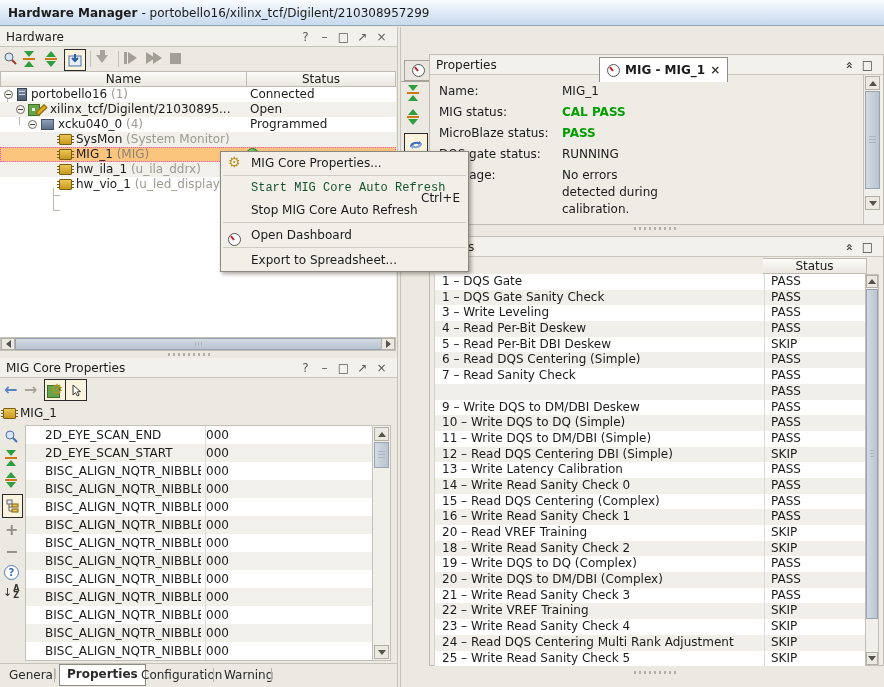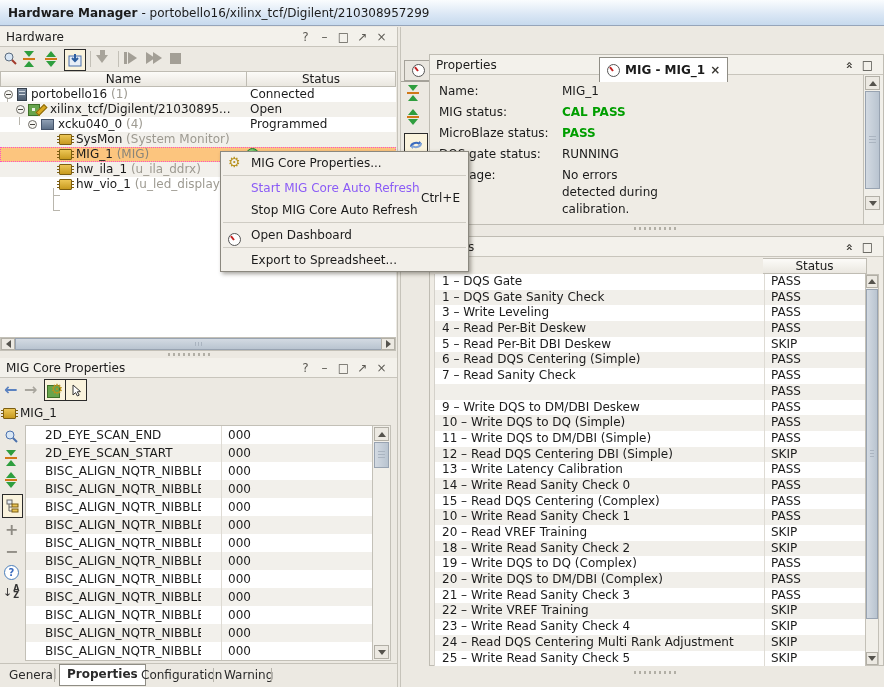--- a/index.html
+++ b/index.html
@@ -105,33 +105,33 @@
   
   .cal-row{height:15.7px;line-height:15.7px;position:relative;background:#fff;}
   div.cal-row:nth-of-type(even){background:#f1efea;}
   .cal-row .stg{position:absolute;left:7px;white-space:nowrap;}
   .cal-row .res{position:absolute;left:329px;padding-left:6px;border-left:1px solid #dedbd4;right:0;top:0;bottom:0;}
 
   
   .prow{height:18px;line-height:18px;position:relative;background:#fff;}
   div.prow:nth-of-type(even){background:#f2f0eb;}
   .prow .pn{position:absolute;left:19px;width:156px;white-space:nowrap;overflow:hidden;}
-  .prow .pv{position:absolute;left:179px;padding-left:6px;border-left:1px solid #dedbd4;top:0;bottom:0;right:0;margin-left:16px;}
+  .prow .pv{position:absolute;left:179px;padding-left:0;border-left:1px solid #dedbd4;top:0;bottom:0;right:0;}
 
   
   .btab{position:absolute;top:666px;height:19px;line-height:19px;padding:0 7px;color:#2a2a2a;}
   .btab.active{background:#fff;border:1px solid #8f8d85;font-weight:bold;top:664px;height:20px;}
   .bsep{position:absolute;top:668px;width:1px;height:14px;background:#b5b2a9;}
 
   
   .menu{position:absolute;left:220px;top:151px;width:249px;background:#f2efe9;border:1px solid #8b887f;
     box-shadow:2px 2px 4px rgba(60,55,45,.45);z-index:50;box-sizing:border-box;}
   .mi{position:relative;height:22px;line-height:22px;padding-left:30px;white-space:nowrap;}
   .mi .sc{position:absolute;right:8px;margin-top:35px;}
-  .mi.dis{color:#8b5cf6;}
+  .mi.dis{color:#14532d;font-family:Liberation Mono, monospace;}
   .msep{height:1px;background:#cfccc4;margin:1px 2px;}
   .mico{position:absolute;left:7px;top:3px;}
   .gear{color:#b8921f;font-size:14px;line-height:14px;}
 
   .helpc{display:inline-block;width:13px;height:13px;border-radius:50%;border:1px solid #4a7ebb;color:#3a6bbf;
     background:#fff;text-align:center;line-height:13px;font-size:10px;font-weight:bold;}
   .azi{display:flex;flex-direction:column;line-height:7px;font-size:8px;font-weight:bold;color:#333;}
 </style>
 </head>
 <body>
@@ -580,21 +580,21 @@
           </div>
           <div class="cal-row">
             <span class="stg">14 – Write Read Sanity Check 0</span>
             <span class="res">PASS</span>
           </div>
           <div class="cal-row">
             <span class="stg">15 – Read DQS Centering (Complex)</span>
             <span class="res">PASS</span>
           </div>
           <div class="cal-row">
-            <span class="stg">10 – Write Read Sanity Check 1</span>
+            <span class="stg">16 – Write Read Sanity Check 1</span>
             <span class="res">PASS</span>
           </div>
           <div class="cal-row">
             <span class="stg">20 – Read VREF Training</span>
             <span class="res">SKIP</span>
           </div>
           <div class="cal-row">
             <span class="stg">18 – Write Read Sanity Check 2</span>
             <span class="res">SKIP</span>
           </div>

